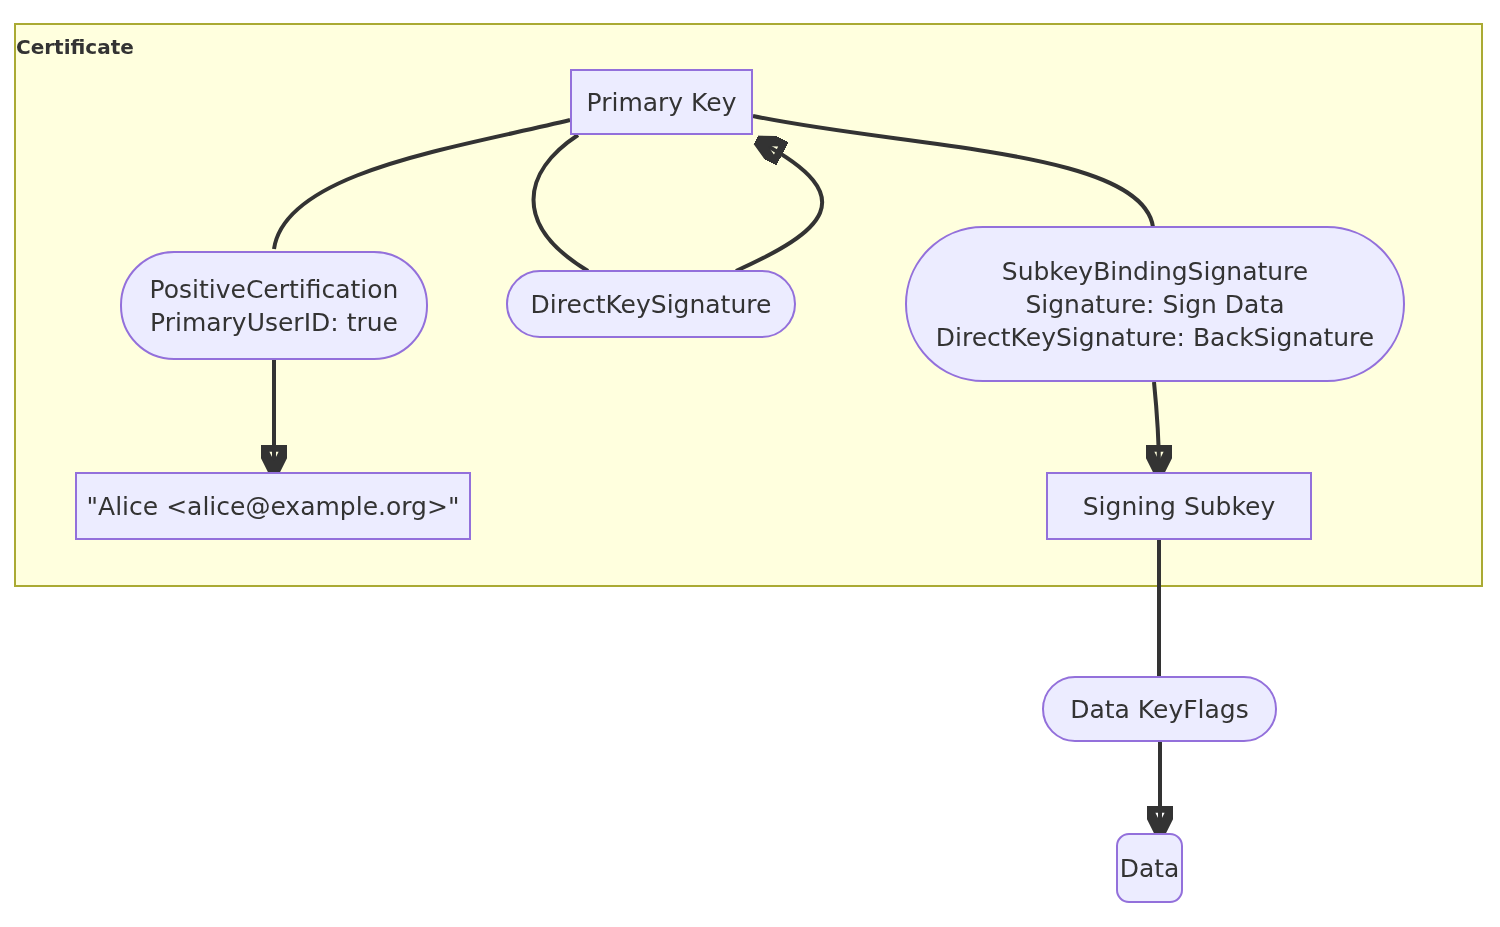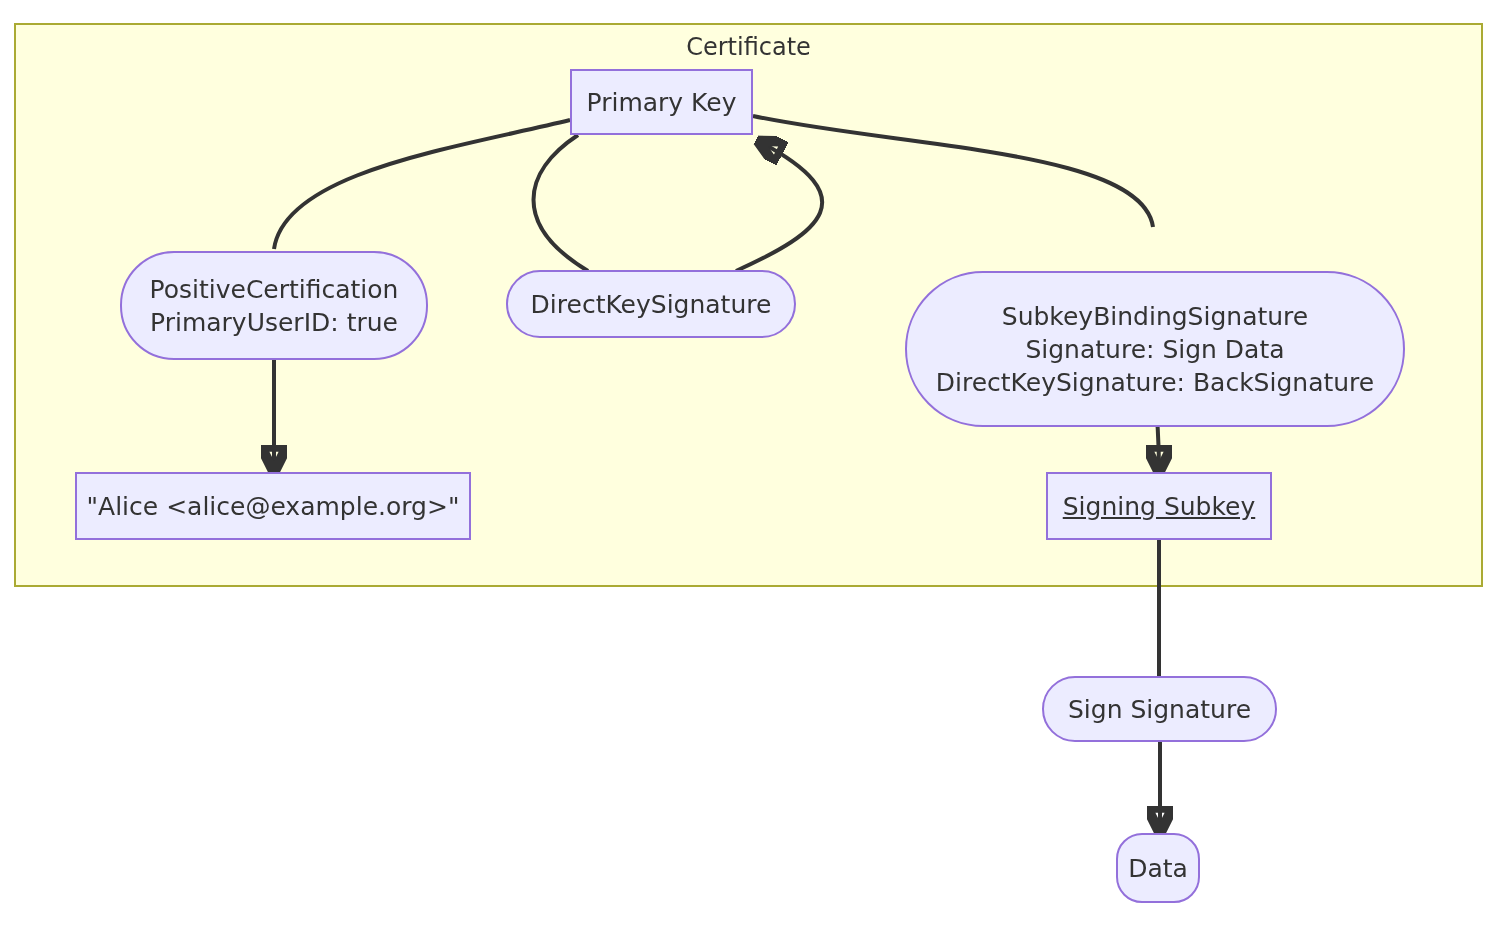--- a/index.html
+++ b/index.html
@@ -13,21 +13,21 @@
   }
   .cluster{
     position:absolute;left:14px;top:23px;width:1469px;height:564px;
     box-sizing:border-box;
     background:var(--cluster-fill,#ffffde);
     border:2px solid var(--cluster-border,#aaaa33);
     z-index:1;
   }
   .cluster-title{
     position:absolute;top:6px;left:0;right:0;
-    text-align:center;font-size:24px;line-height:33px;
+    font-size:20px;line-height:33px;font-weight:bold;
   }
   .edges{
     position:absolute;left:0;top:0;width:1500px;height:927px;
     z-index:2;overflow:visible;pointer-events:none;
   }
   .edges path{stroke:var(--edge,#333333);stroke-width:4;fill:none;}
   .node{
     position:absolute;box-sizing:border-box;z-index:3;
     background:var(--node-fill,#ececff);
     border:2px solid var(--node-border,#9370db);
@@ -66,35 +66,35 @@
   </div>
 
   <div class="node" style="left:570px;top:69px;width:183px;height:66px;">
     <span>Primary Key</span>
   </div>
 
   <div class="node" style="left:506px;top:270px;width:290px;height:68px;border-radius:34px;">
     <span>DirectKeySignature</span>
   </div>
 
-  <div class="node" style="left:905px;top:226px;width:500px;height:156px;border-radius:78px;margin-top:45px;">
+  <div class="node" style="left:905px;top:226px;width:500px;height:156px;border-radius:78px;">
     <div>SubkeyBindingSignature</div>
     <div>Signature: Sign Data</div>
     <div>DirectKeySignature: BackSignature</div>
   </div>
 
   <div class="node" style="left:75px;top:472px;width:396px;height:68px;">
     <span>"Alice &lt;alice@example.org&gt;"</span>
   </div>
 
-  <div class="node" style="left:1046px;top:472px;width:226px;height:68px;text-decoration:underline;">
+  <div class="node" style="left:1046px;top:472px;width:266px;height:68px;">
     <span>Signing Subkey</span>
   </div>
 
   <div class="node" style="left:1042px;top:676px;width:235px;height:66px;border-radius:33px;">
-    <span>Sign Signature</span>
+    <span>Data KeyFlags</span>
   </div>
 
-  <div class="node" style="left:1116px;top:833px;width:84px;height:70px;border-radius:26px;">
+  <div class="node" style="left:1116px;top:833px;width:67px;height:70px;border-radius:13px;">
     <span>Data</span>
   </div>
 
 </div>
 
 </body></html>

